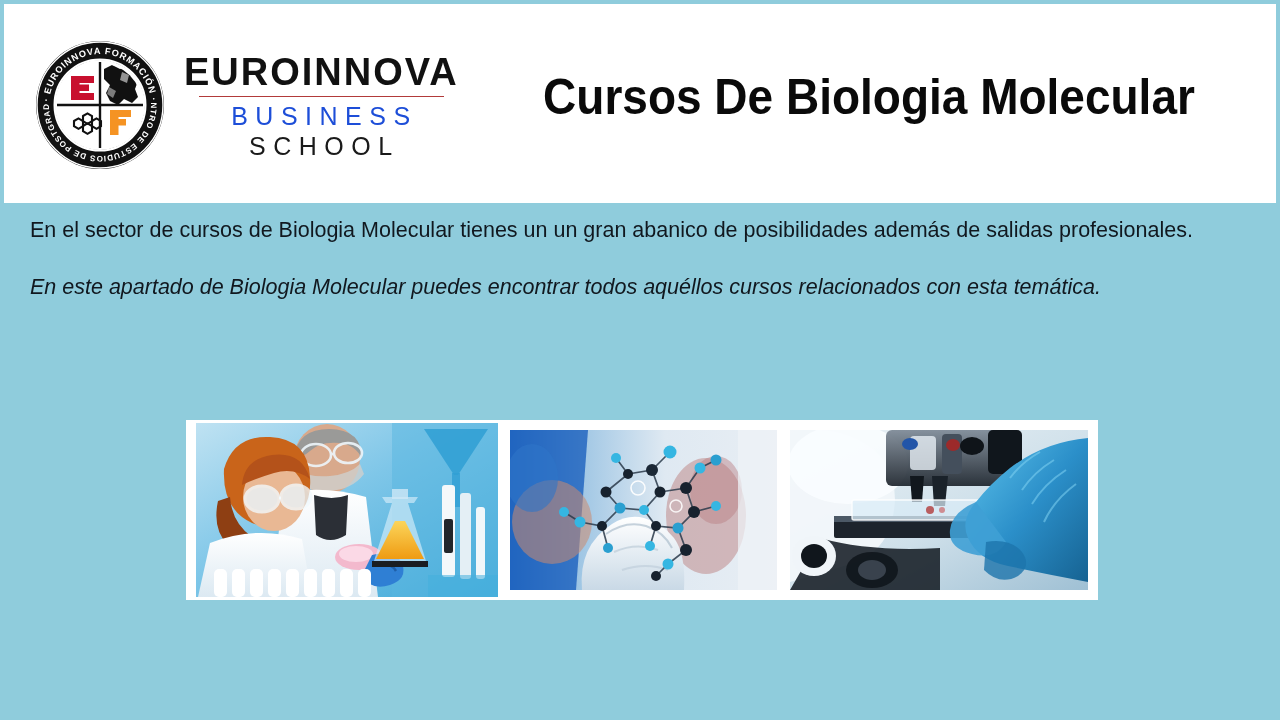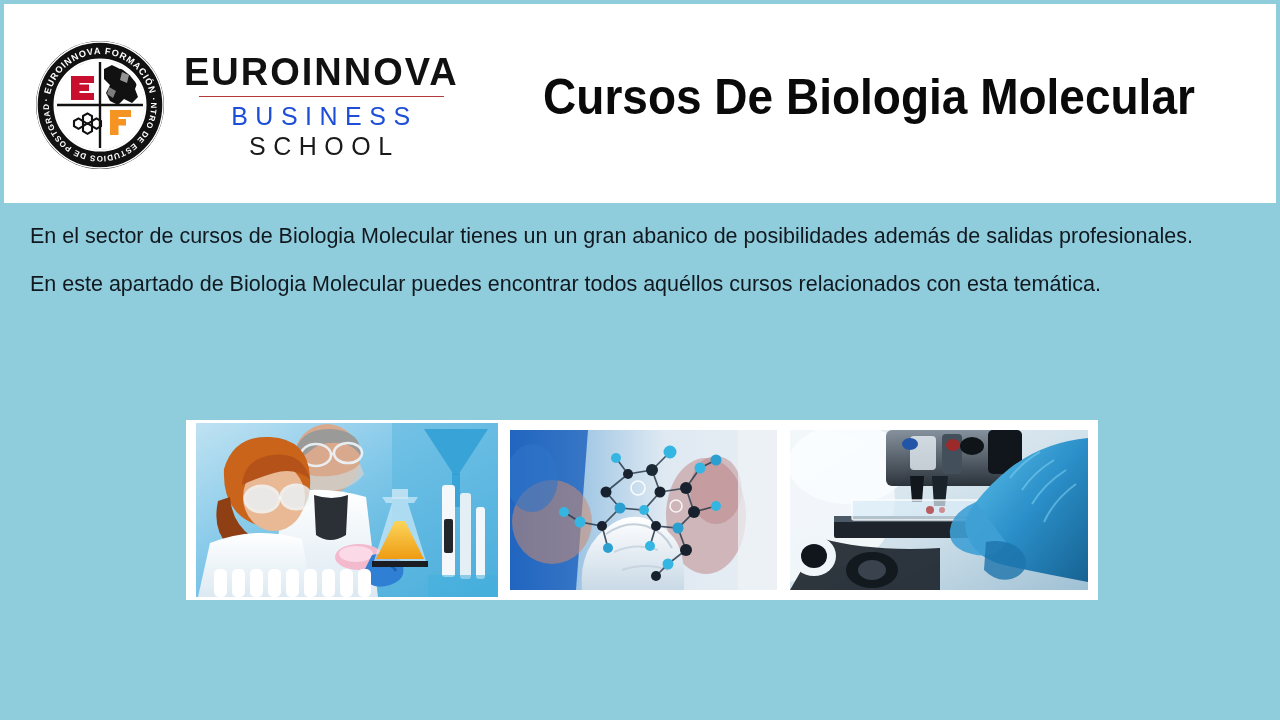--- a/index.html
+++ b/index.html
@@ -94,30 +94,30 @@
     line-height:1.1;
     color:#0a0a0a;
     transform:scaleX(0.92);
     transform-origin:center center;
     white-space:nowrap;
   }
 
   
   .body-copy {
     position:absolute;
-    left:30px; top:222px;
+    left:30px; top:216px;
     width:1220px;
   }
   .para {
     font-family:"Liberation Sans", sans-serif;
     font-size:21.5px;
     line-height:1.32;
     color:#11181f;
   }
-  .para.second { margin-top:20px; }
+  .para.second { margin-top:29px;font-style:italic; }
 
   
   .photo-band {
     position:absolute;
     left:186px; top:420px;
     width:912px; height:180px;
     background:#ffffff;
   }
   .photo {
     position:absolute;

